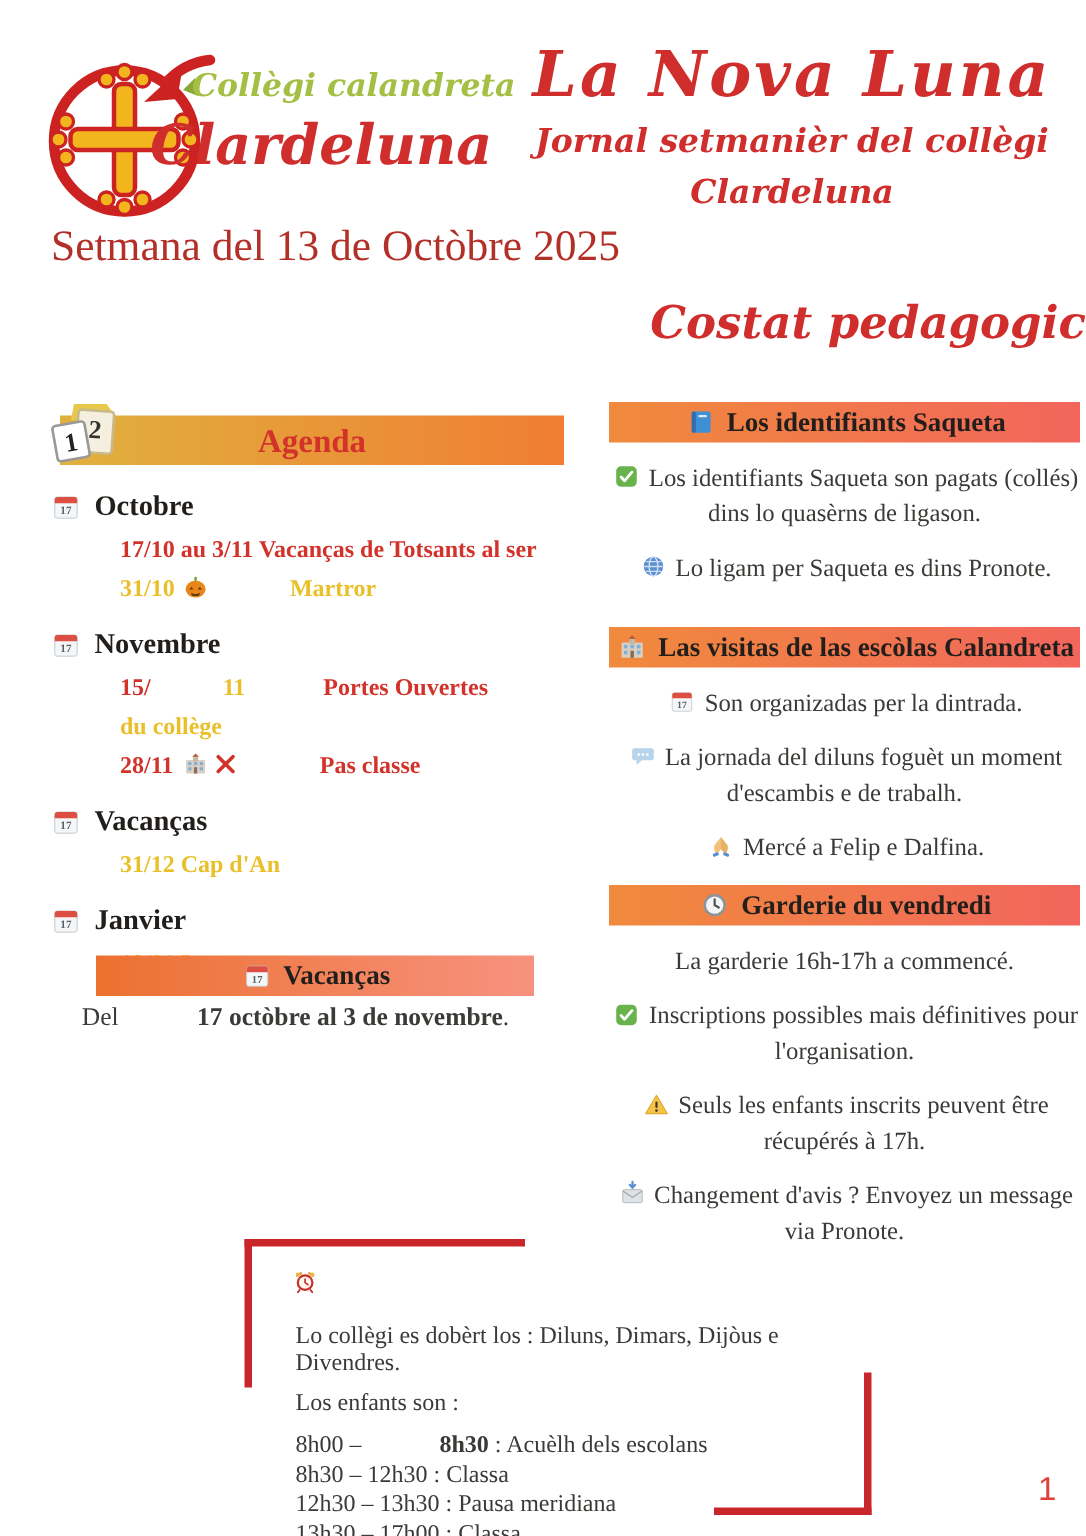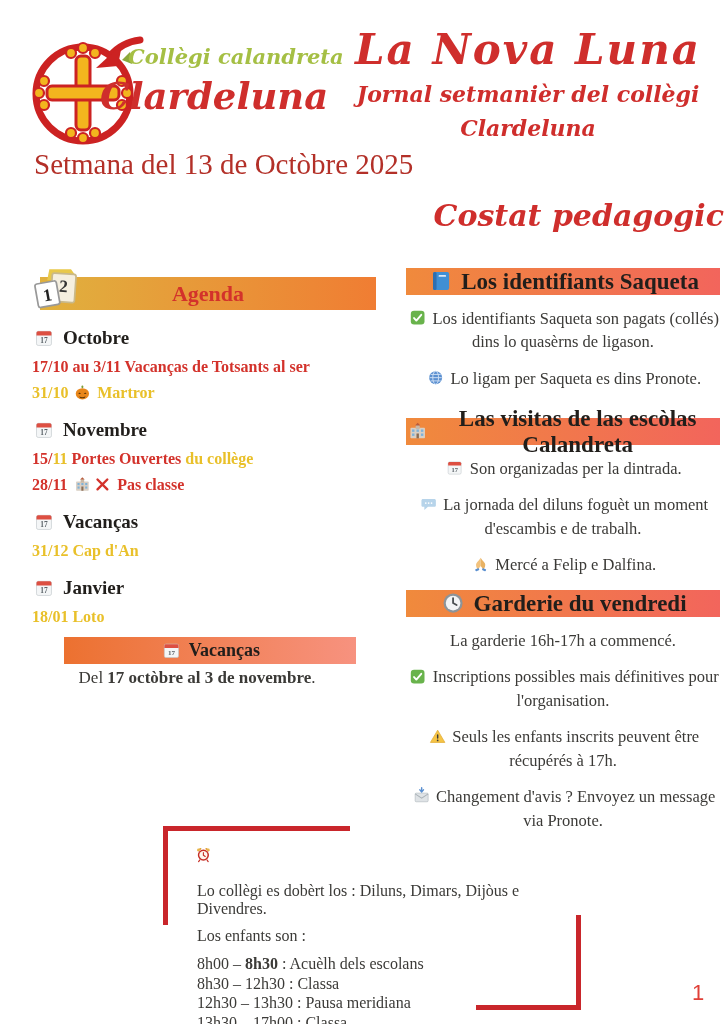--- a/index.html
+++ b/index.html
@@ -23,34 +23,34 @@
                  font-size:30px;color:var(--accent-red,#cf2e2c);}
 
   
   .agenda-banner{position:absolute;left:40px;top:277px;width:336px;height:33px;
                  background:linear-gradient(90deg,var(--banner-yellow,#e0b13e),var(--banner-orange,#f07d33));
                  display:flex;align-items:center;justify-content:center;}
   .agenda-banner-label{font-weight:700;font-size:22px;color:var(--event-red,#d3322b);}
   .agenda-banner .tear{position:absolute;left:-10px;top:-12px;}
   .rbanner{height:27px;background:linear-gradient(90deg,var(--banner-orange2,#f08a3c),var(--banner-salmon,#f2655c));
            display:flex;align-items:center;justify-content:center;gap:6px;
-           font-weight:700;font-size:23px;color:var(--heading-dark,#211e1b);}
+           font-weight:700;font-size:18px;color:var(--heading-dark,#211e1b);}
   .vac-banner{position:absolute;left:64px;top:637px;width:292px;height:27px;
               background:linear-gradient(90deg,var(--vac-orange,#ec7130),var(--vac-salmon,#f7927f));
               display:flex;align-items:center;justify-content:center;gap:6px;
               font-weight:700;font-size:18px;color:var(--heading-dark,#2b2a28);}
 
   
   .agenda-list{position:absolute;left:32px;top:314px;width:352px;}
   .month-line{display:flex;align-items:center;gap:7px;margin:13px 0 5px 0;
               font-weight:700;font-size:19px;color:var(--heading-dark,#211e1b);}
   .event{font-weight:700;font-size:16px;line-height:26px;}
   .c-red{color:var(--event-red,#d3322b);}
   .c-yellow{color:var(--event-yellow,#e9c02a);}
-  .bold{font-weight:700;}
+  .bold{font-weight:700;margin-left:48px;}
 
   .vac-text{position:absolute;left:32px;top:668px;width:330px;text-align:center;font-size:17px;}
 
   
   .rsec{position:absolute;left:406px;width:314px;text-align:center;}
   .rsec p{margin:0 0 13px 0;font-size:16.5px;line-height:1.42;}
   .rsec .rbanner{margin-bottom:12px;}
 
   
   .schedule{position:absolute;left:163px;top:826px;width:418px;height:184px;font-size:16px;}

